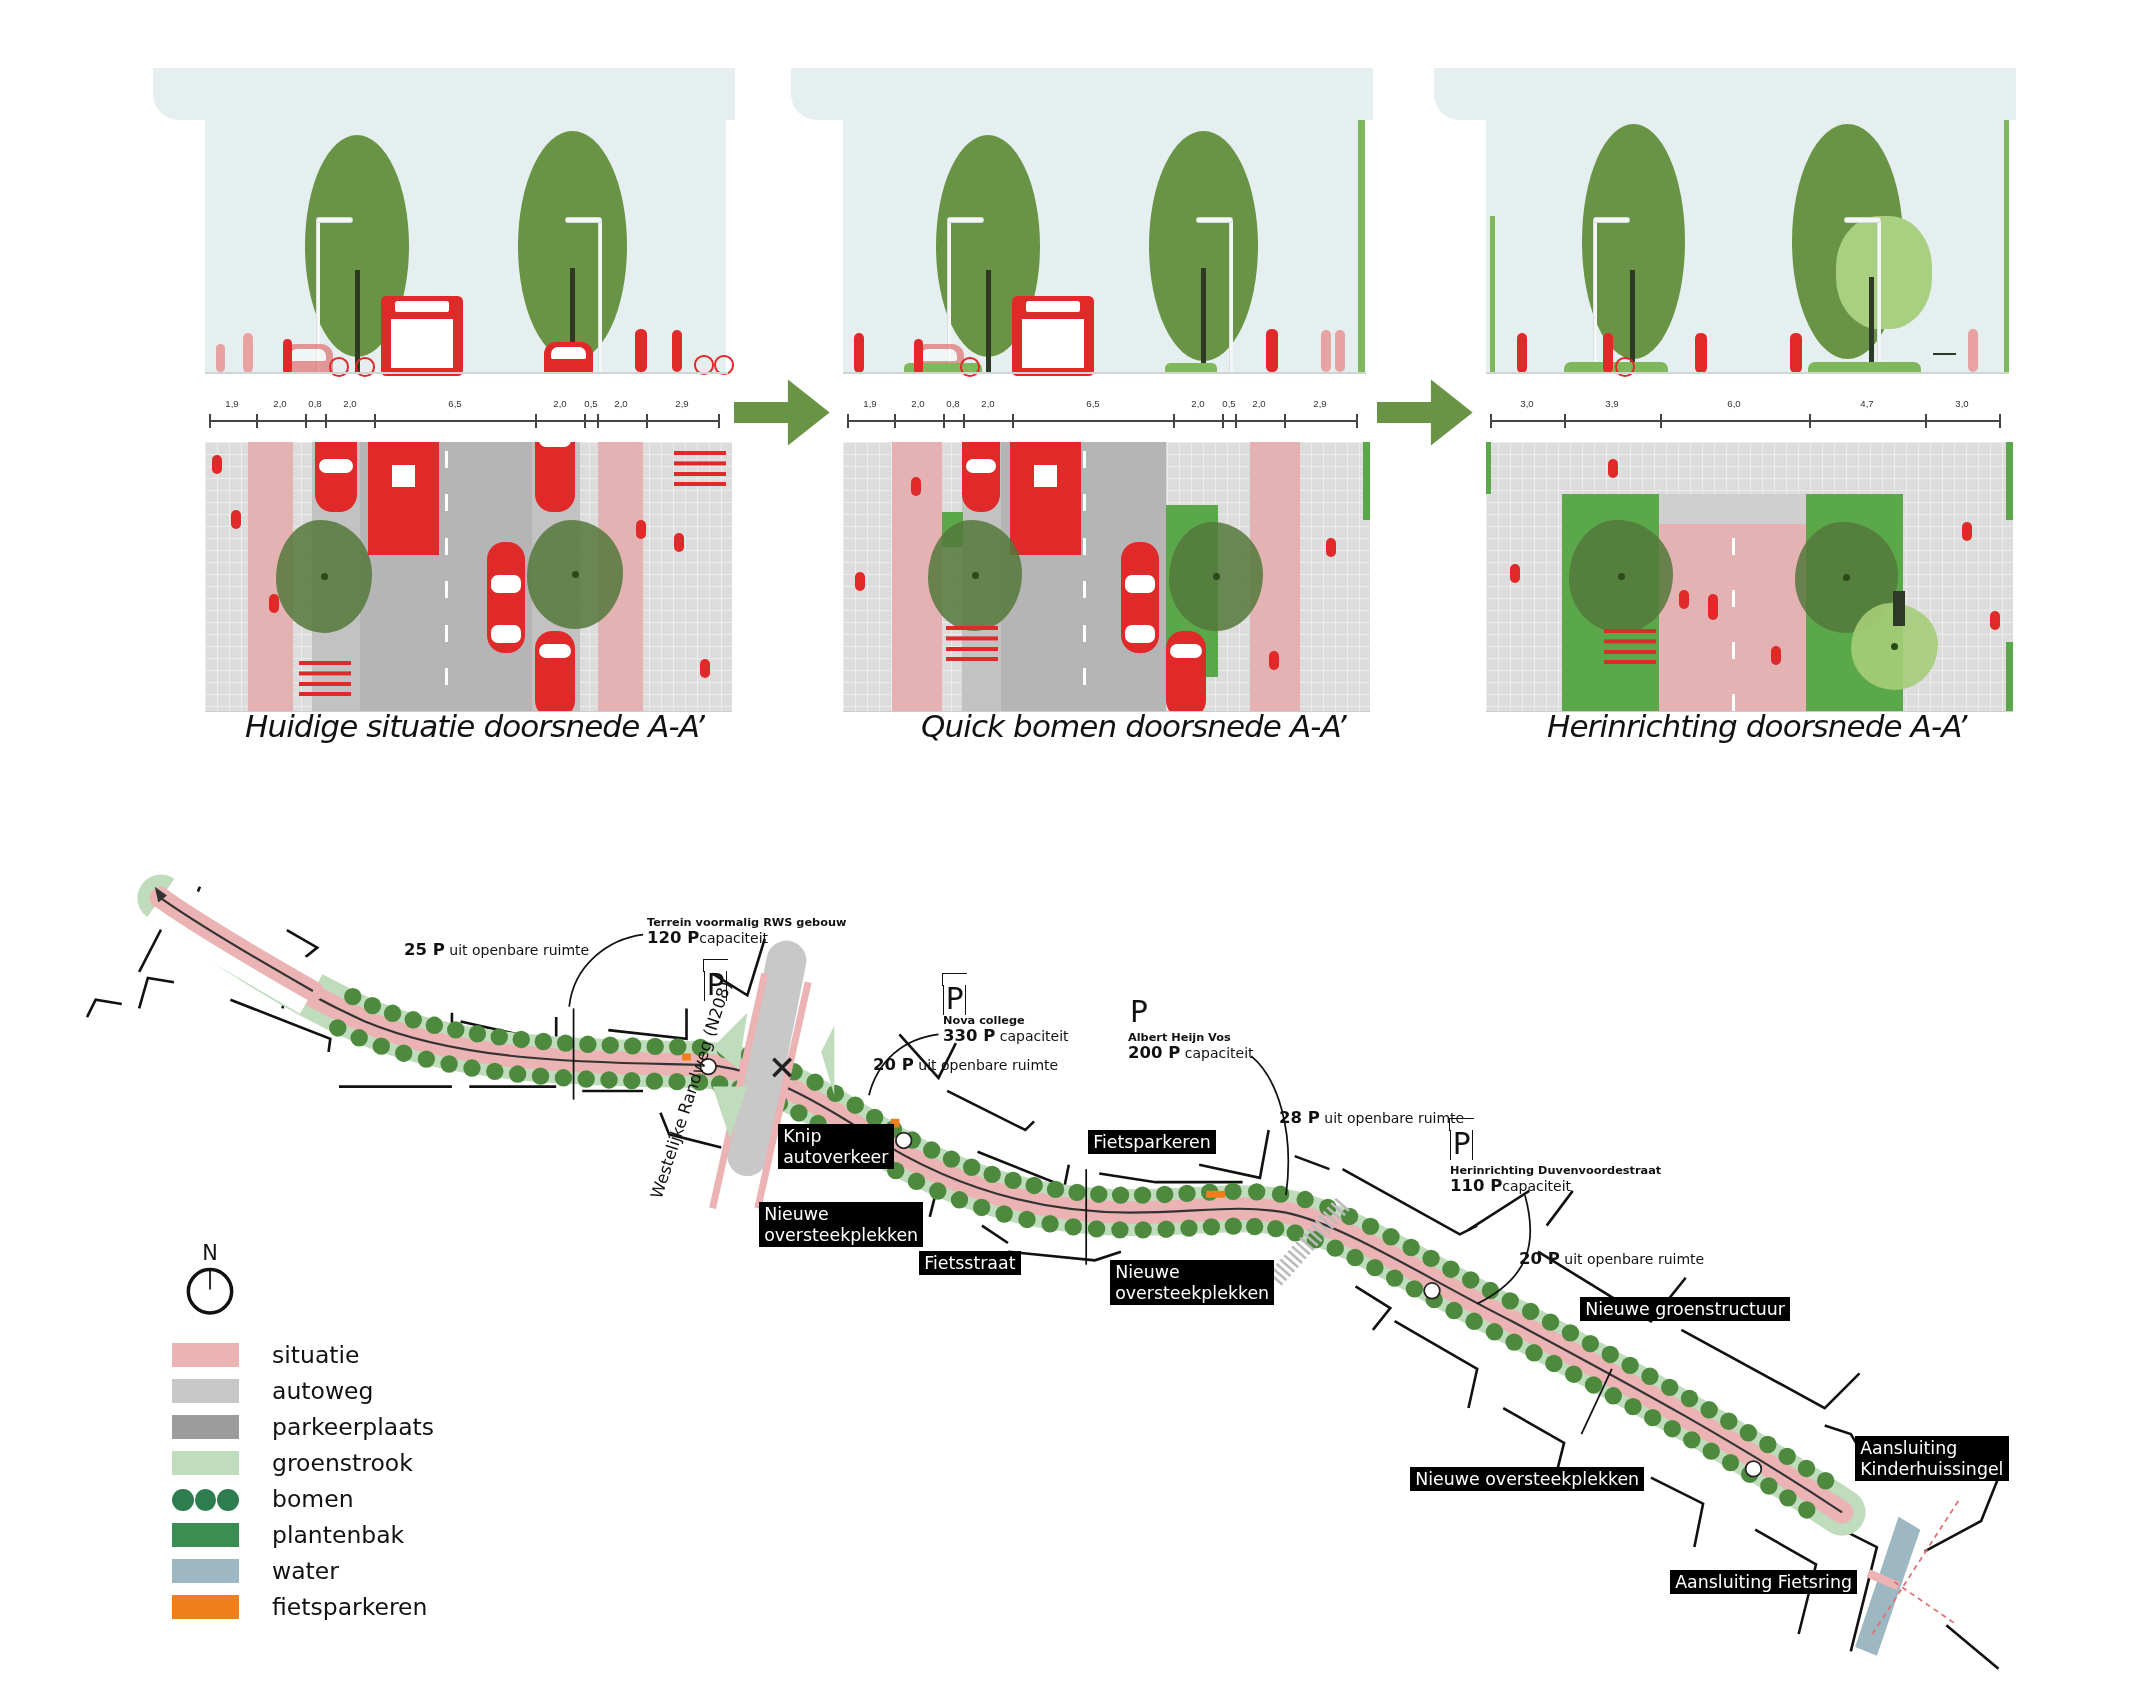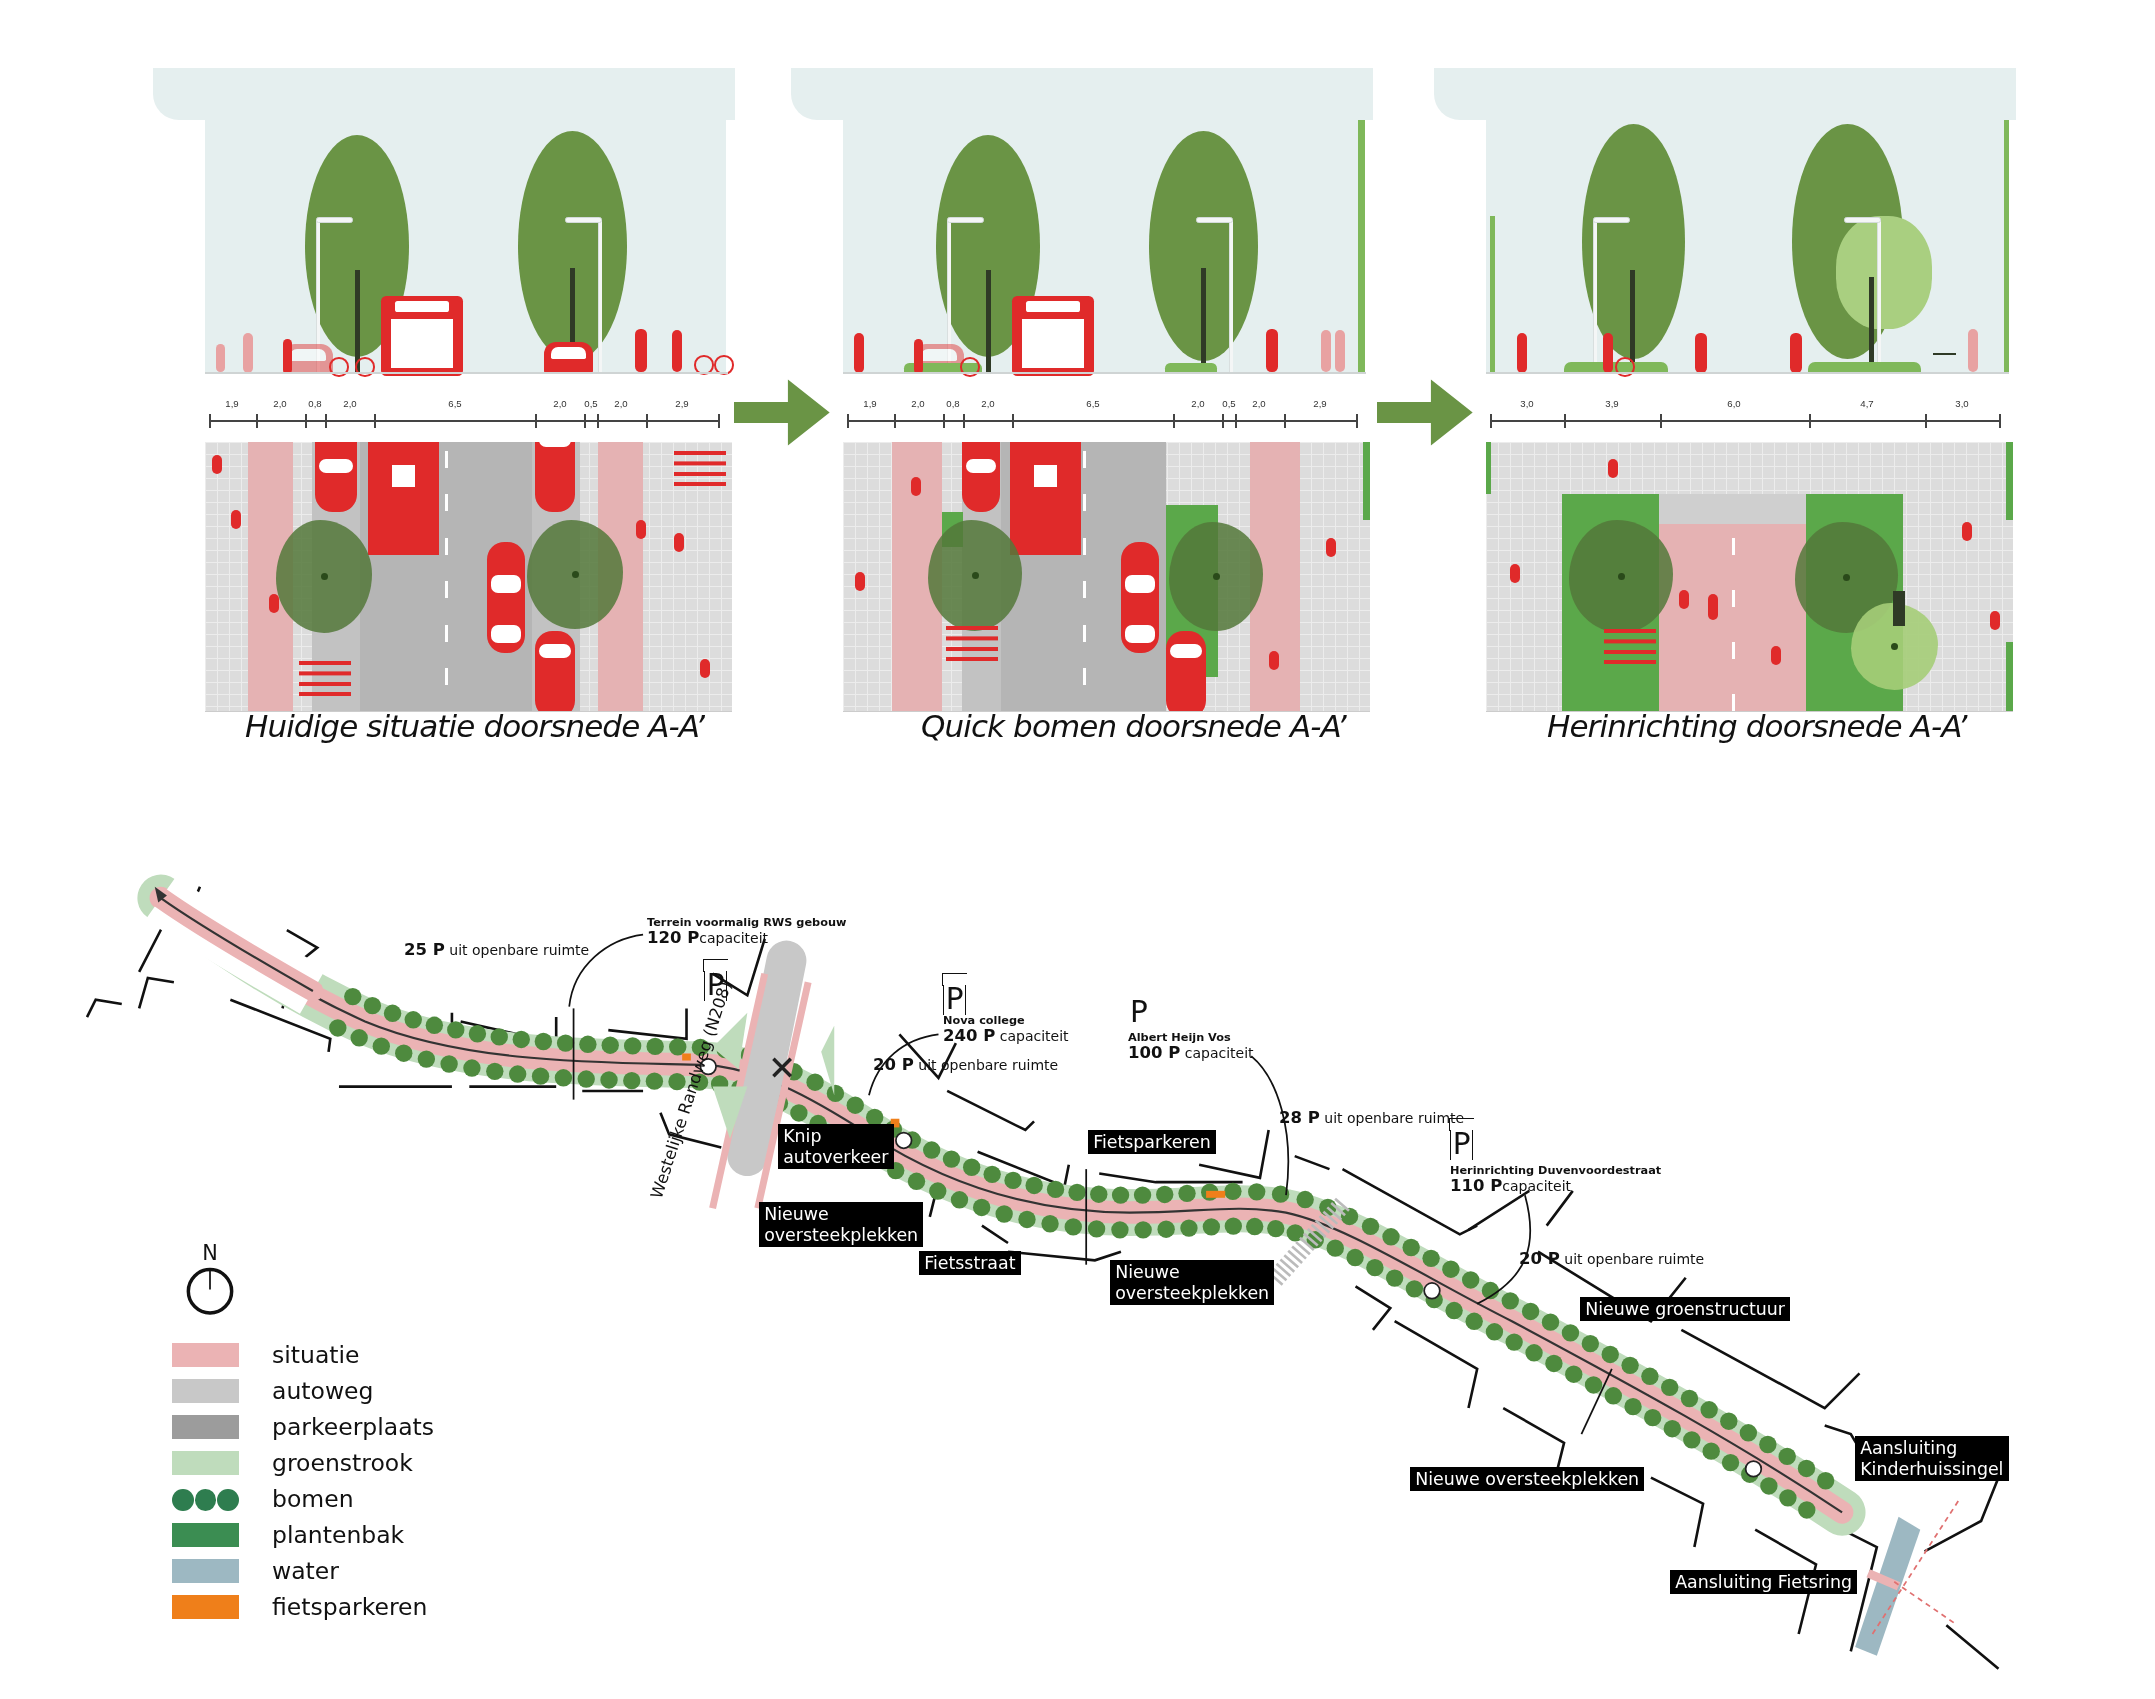--- a/index.html
+++ b/index.html
@@ -584,25 +584,25 @@
 <div class="picon house" style="left:943px;top:985px;">P</div>
 <div class="picon" style="left:1130px;top:998px;">P</div>
 <div class="picon house" style="left:1450px;top:1130px;">P</div>
 
 <div class="plabel" style="left:647px;top:917px;">
   <span class="name">Terrein voormalig RWS gebouw</span>
   <span class="num">120 P</span><span class="sub">capaciteit</span>
 </div>
 <div class="plabel" style="left:943px;top:1015px;">
   <span class="name">Nova college</span>
-  <span class="num">240 P</span> <span class="sub">capaciteit</span>
+  <span class="num">330 P</span> <span class="sub">capaciteit</span>
 </div>
 <div class="plabel" style="left:1128px;top:1032px;">
   <span class="name">Albert Heijn Vos</span>
-  <span class="num">100 P</span> <span class="sub">capaciteit</span>
+  <span class="num">200 P</span> <span class="sub">capaciteit</span>
 </div>
 <div class="plabel" style="left:1450px;top:1165px;">
   <span class="name">Herinrichting Duvenvoordestraat</span>
   <span class="num">110 P</span><span class="sub">capaciteit</span>
 </div>
 
 <div class="plabel" style="left:404px;top:941px;">
   <span class="num">25 P</span> <span class="sub">uit openbare ruimte</span>
 </div>
 <div class="plabel" style="left:873px;top:1056px;">

